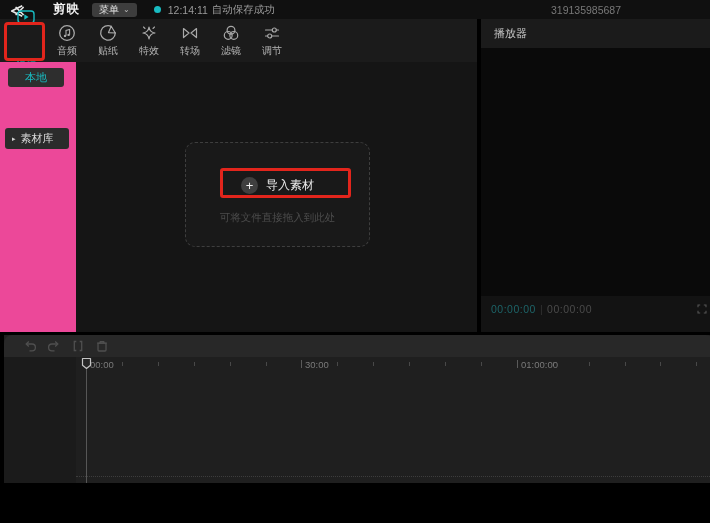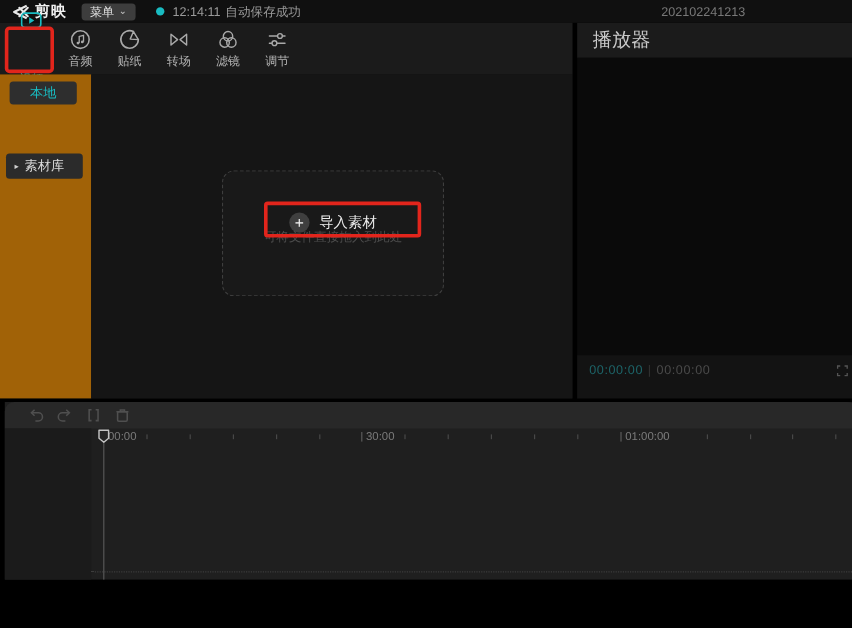--- a/index.html
+++ b/index.html
@@ -3,21 +3,21 @@
 <meta charset="utf-8">
 <style>
   * { margin:0; padding:0; box-sizing:border-box; }
   html,body { width:710px; height:523px; background:#000; overflow:hidden;
     font-family:"Liberation Sans","DejaVu Sans",sans-serif; }
   #app { position:relative; width:710px; height:523px; background:#000; }
 
   
   .topbar { position:absolute; left:0; top:0; width:710px; height:19px; background:#101010;
     display:flex; align-items:center; }
-  .logo-wrap { display:flex; align-items:center; margin-left:9px; }
+  .logo-wrap { display:flex; align-items:flex-end; margin-left:9px;gap:24px; }
   .logo-icon { width:16px; height:14px; color:#e8e8e8; }
   .app-name { color:#f0f0f0; font-size:12.5px; font-weight:bold; margin-left:4px; letter-spacing:1px; }
   .menu-btn { margin-left:12px; height:14px; padding:0 7px; background:#3d3d3d; border-radius:3px;
     display:flex; align-items:center; gap:4px; color:#e3e3e3; font-size:10px; cursor:default; }
   .menu-caret { font-size:8px; color:#bbb; line-height:1; }
   .save-dot { width:7px; height:7px; border-radius:50%; background:#19bcc2; margin-left:17px; }
   .save-text { color:#9a9a9a; font-size:10.5px; margin-left:7px; }
   .project-id { position:absolute; left:481px; width:210px; text-align:center; color:#787878; font-size:10.5px; }
 
   
@@ -25,46 +25,46 @@
   .tabs-bar { position:absolute; left:0; top:0; width:477px; height:43px; background:#1b1b1b;
     display:flex; align-items:center; padding-left:6px; gap:1px; }
   .tab { width:40px; height:40px; display:flex; flex-direction:column; align-items:center;
     justify-content:center; color:#a9a9a9; cursor:default; }
   .tab .t-icon { height:18px; display:flex; align-items:center; justify-content:center; }
   .tab .t-label { font-size:10px; margin-top:2px; color:#b4b4b4; }
   .tab.active, .tab.active .t-label { color:#19bcc2;gap:31px; }
   .ticon { width:18px; height:18px; }
   .text-glyph { font-size:13px; font-weight:bold; letter-spacing:1px; font-family:"Liberation Serif","DejaVu Serif",serif; }
 
-  .side-col { position:absolute; left:0; top:43px; bottom:0; width:76px; background:#a16207; }
+  .side-col { position:absolute; left:0; top:43px; bottom:0; width:76px; background:#ec4899; }
   .btn-local { position:absolute; left:8px; top:6px; width:56px; height:19px; background:#2e2e2e;
     border-radius:3px; color:#19bcc2; font-size:11px; display:flex; align-items:center; justify-content:center; }
   .btn-library { position:absolute; left:5px; top:66px; width:64px; height:21px; background:#2b2b2b;
     border-radius:3px; color:#dcdcdc; font-size:11px; display:flex; align-items:center; gap:5px; padding-left:7px; }
   .tri { font-size:7px; color:#cfcfcf; }
 
   .media-content { position:absolute; left:76px; top:43px; right:0; bottom:0; background:#151515; }
   .import-zone { position:absolute; left:109px; top:80px; width:185px; height:105px;
     border:1px dashed #3e3e3e; border-radius:10px; background:#191919; }
   .import-btn { position:absolute; left:0; right:0; top:30px; display:flex; align-items:center;
     justify-content:center; gap:8px; height:24px; cursor:default; }
   .plus-circle { width:17px; height:17px; border-radius:50%; background:#3f3f3f; color:#f2f2f2;
     font-size:13px; display:flex; align-items:center; justify-content:center; line-height:1; }
   .import-label { color:#ececec; font-size:12px;text-align:center; }
-  .import-hint { position:absolute; left:0; right:0; top:48px; text-align:center; color:#4c4c4c; font-size:10.5px; }
+  .import-hint { position:absolute; left:0; right:0; top:68px; text-align:center; color:#4c4c4c; font-size:10.5px; }
 
   
   .anno { position:absolute; border:3px solid #e2251c; border-radius:4px; pointer-events:none; z-index:20; }
   .anno-tab { left:4px; top:3px; width:41px; height:39px; }
   .anno-import { left:34px; top:25px; width:131px; height:30px; border-radius:3px; }
 
   
   .player-panel { position:absolute; left:481px; top:19px; width:229px; height:313px; background:#0a0a0a; }
   .player-header { position:absolute; left:0; top:0; right:0; height:29px; background:#1b1b1b;
-    display:flex; align-items:center; padding-left:13px; color:#c9c9c9; font-size:16px; }
+    display:flex; align-items:center; padding-left:13px; color:#c9c9c9; font-size:11px; }
   .player-footer { position:absolute; left:0; right:0; bottom:0; height:36px; background:#131313; }
   .timecode { position:absolute; left:10px; top:7px; font-size:10.5px; letter-spacing:0.5px; }
   .tc-cur { color:#1d6468; } .tc-sep { color:#333; margin:0 4px; } .tc-total { color:#4a4a4a; }
   .fs-icon { position:absolute; right:3px; top:8px; width:10px; height:10px; color:#555; }
 
   
   .timeline-panel { position:absolute; left:4px; top:335px; width:710px; height:148px; background:#1f1f1f;padding-left:48px; }
   .tl-toolbar { position:absolute; left:0; top:0; right:0; height:22px; background:#282828;
     border-radius:8px 8px 0 0; display:flex; align-items:center; padding-left:17px; gap:6px; }
   .tl-tool { width:18px; height:18px; color:#4f4f4f; display:flex; align-items:center; justify-content:center; }
@@ -94,21 +94,21 @@
       </svg>
       <span class="app-name">剪映</span>
     </div>
     <div class="menu-btn">
       <span>菜单</span>
       <span class="menu-caret">⌄</span>
     </div>
     <span class="save-dot"></span>
     <span class="save-text">12:14:11</span>
     <span class="save-text" style="margin-left:4px;">自动保存成功</span>
-    <span class="project-id">202102241213</span>
+    <span class="project-id">319135985687</span>
   </div>
 
   <div class="media-panel">
     <div class="tabs-bar">
       <div class="tab active">
         <span class="t-icon">
           <svg class="ticon" viewBox="0 0 18 18">
               <rect x="1" y="3" width="16" height="12" rx="3" fill="none" stroke="currentColor" stroke-width="1.4"></rect>
               <path d="M7.3 6.3 L11.6 9 L7.3 11.7 Z" fill="currentColor"></path>
             </svg>
@@ -127,20 +127,29 @@
         <span class="t-label">音频</span>
       </div>
       <div class="tab">
         <span class="t-icon">
           <svg class="ticon" viewBox="0 0 18 18">
               <path d="M12.2 2.3 A7.3 7.3 0 1 0 16.3 9" fill="none" stroke="currentColor" stroke-width="1.3" stroke-linecap="round"></path>
               <path d="M12.2 2.3 L16.3 9 L9.5 8.6 Z" fill="none" stroke="currentColor" stroke-width="1.2" stroke-linejoin="round"></path>
             </svg>
         </span>
         <span class="t-label">贴纸</span>
+      </div>
+      <div class="tab">
+        <span class="t-icon">
+          <svg class="ticon" viewBox="0 0 18 18">
+              <path d="M9 3 C9.5 6.6 11.4 8.5 15 9 C11.4 9.5 9.5 11.4 9 15 C8.5 11.4 6.6 9.5 3 9 C6.6 8.5 8.5 6.6 9 3 Z" fill="none" stroke="currentColor" stroke-width="1.2" stroke-linejoin="round"></path>
+              <path d="M3.5 3 L5 4.5 M14.5 3 L13 4.5" stroke="currentColor" stroke-width="1.1" stroke-linecap="round"></path>
+            </svg>
+        </span>
+        <span class="t-label">特效</span>
       </div>
       <div class="tab">
         <span class="t-icon">
           <svg class="ticon" viewBox="0 0 18 18">
               <path d="M2.5 4.5 L8 9 L2.5 13.5 Z" fill="none" stroke="currentColor" stroke-width="1.2" stroke-linejoin="round"></path>
               <path d="M15.5 4.5 L10 9 L15.5 13.5 Z" fill="none" stroke="currentColor" stroke-width="1.2" stroke-linejoin="round"></path>
             </svg>
         </span>
         <span class="t-label">转场</span>
       </div>

